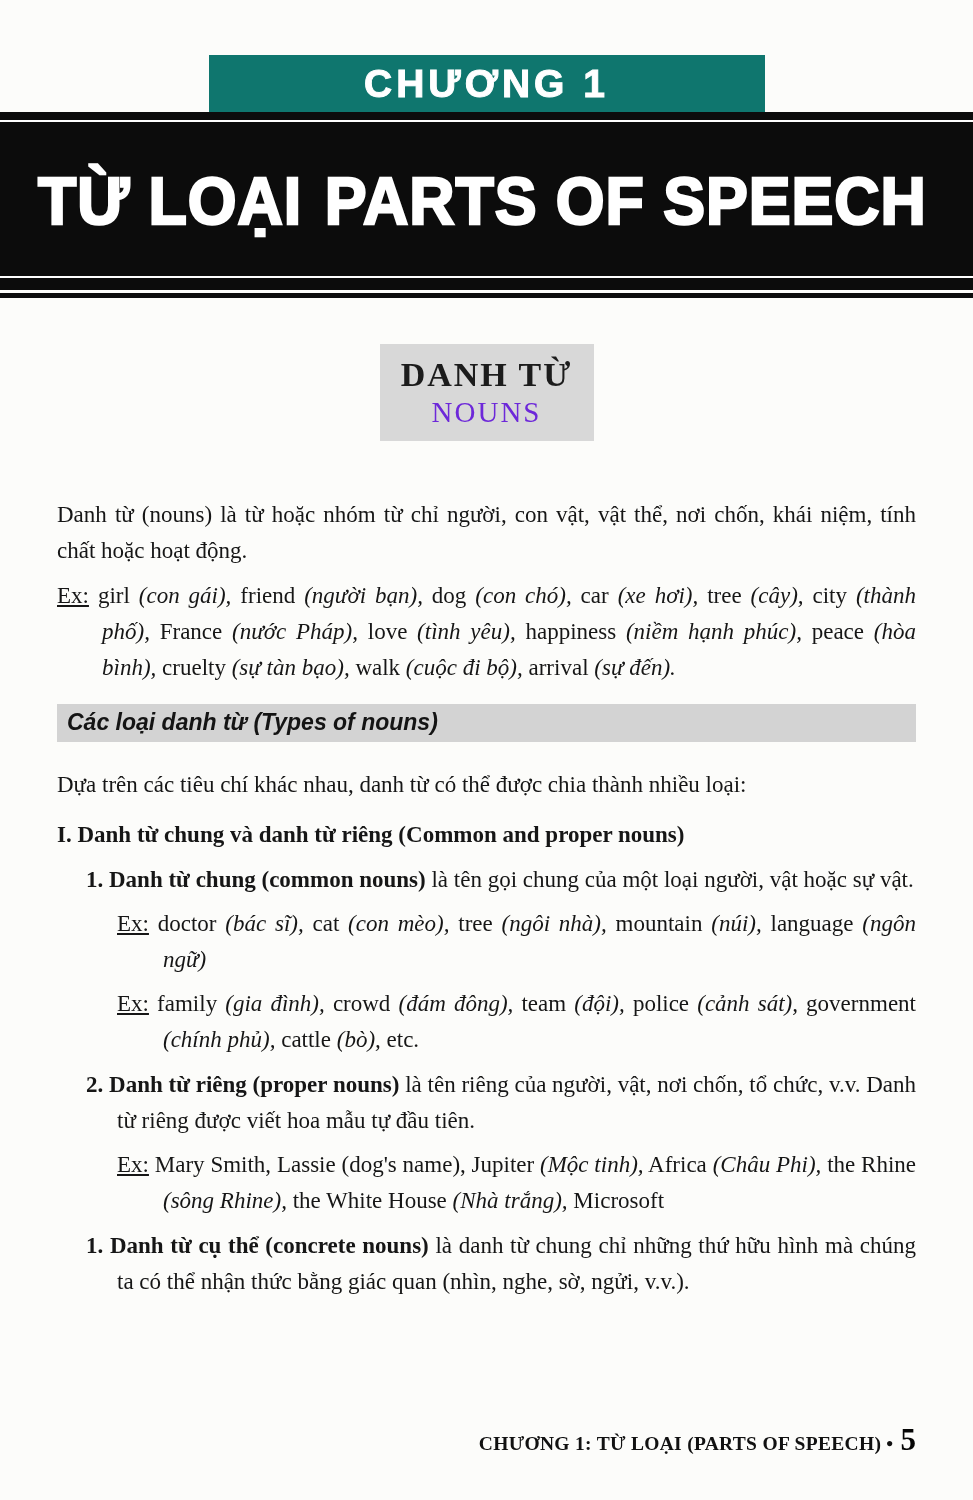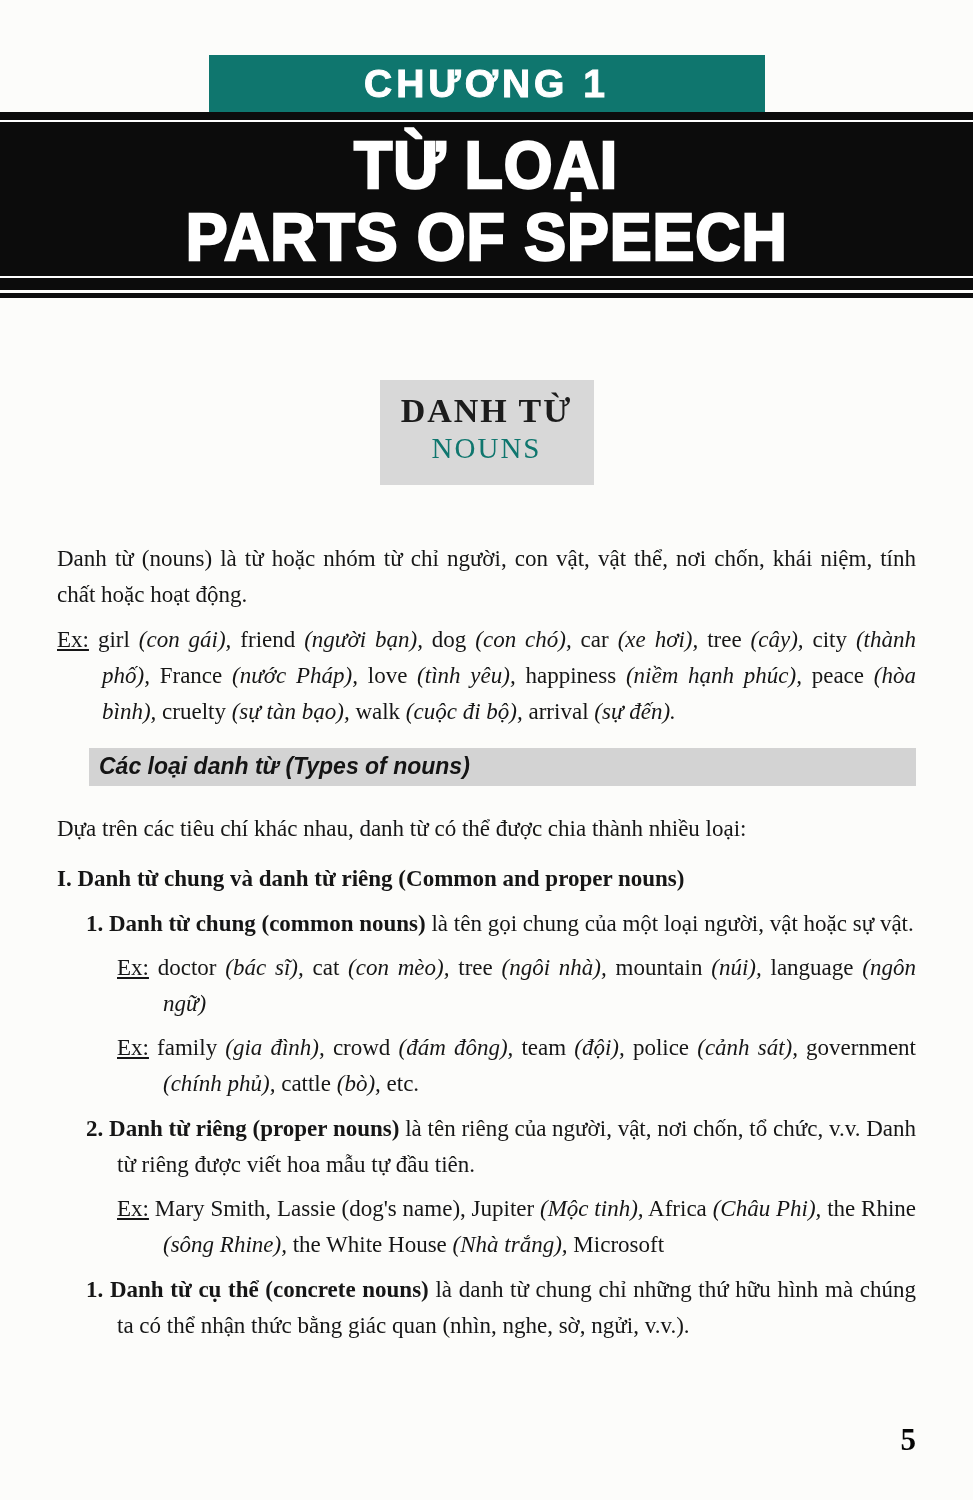--- a/index.html
+++ b/index.html
@@ -17,50 +17,50 @@
   .chapter-band {
     width:556px; height:57px; margin:55px auto 0;
     background:#0f766e; display:flex; align-items:center; justify-content:center;
   }
   .chapter-band span {
     color:#fff; font-family:"Liberation Sans", sans-serif; font-weight:bold;
     font-size:39px; letter-spacing:4px; -webkit-text-stroke:1px #fff;
   }
   .title-banner {
     position:relative; width:973px; height:178px; background:#0c0c0c;
-    display:flex; flex-direction:column; align-items:center; justify-content:center;
+    display:flex; flex-direction:row; align-items:center; justify-content:center;
   }
   .rule { position:absolute; left:0; right:0; height:2px; background:#fff; }
   .rule.top { top:8px; }
   .rule.bottom { bottom:12px; }
   .title-line {
     color:#fff; font-family:"Liberation Sans", sans-serif; font-weight:bold;
     font-size:66px; line-height:72px; letter-spacing:1px;
     transform:scale(0.95,1.02); -webkit-text-stroke:2.5px #fff;
     white-space:nowrap;
   }
   .sub-rule { width:973px; height:5px; background:#0c0c0c; margin-top:3px; }
 
   
   .nouns-box {
-    width:214px; margin:82px auto 0; padding:12px 0 20px;
+    width:214px; margin:46px auto 0; padding:12px 0 12px;
     background:#d8d8d8; text-align:center;
   }
   .nouns-box .vi { font-size:34px; font-weight:bold; letter-spacing:2px; color:#1c1c1c; }
-  .nouns-box .en { font-size:29px; letter-spacing:2px; margin-top:2px; color:#0f766e; }
+  .nouns-box .en { font-size:29px; letter-spacing:2px; margin-top:2px; color:#6d28d9; }
 
   
   .content { margin:0 57px; }
   .content p { font-size:23px; line-height:36px; text-align:justify; }
   .intro   { margin-top:56px; }
   .ex      { margin-top:9px; padding-left:45px; text-indent:-45px; }
   .types-bar {
     margin-top:18px; background:#d3d3d3; padding:5px 10px 6px;
     font-family:"Liberation Sans", sans-serif; font-weight:bold; font-style:italic;
-    font-size:23px; color:#141414;margin-left:32px;
+    font-size:23px; color:#141414;
   }
   .lead    { margin-top:25px; }
   .h-roman { margin-top:14px; font-weight:bold; }
   .item    { margin-top:9px;  padding-left:60px; text-indent:-31px; }
   .ex-sub  { margin-top:8px;  margin-left:60px; padding-left:46px; text-indent:-46px; }
   .para-sub{ margin-top:8px;  margin-left:60px; }
 
   
   .footer {
     position:absolute; right:57px; bottom:42px;
@@ -107,16 +107,17 @@
     <p class="ex-sub"><span class="un">Ex:</span><span> family </span><span class="it">(gia đình),</span><span> crowd </span><span class="it">(đám đông),</span><span> team </span><span class="it">(đội),</span><span> police </span><span class="it">(cảnh sát),</span><span> government </span><span class="it">(chính phủ),</span><span> cattle </span><span class="it">(bò),</span><span> etc.</span></p>
 
     <p class="item"><span class="bd">2. Danh từ riêng (proper nouns)</span><span> là tên riêng của người, vật, nơi chốn, tổ chức, v.v. Danh từ riêng được viết hoa mẫu tự đầu tiên.</span></p>
     <p class="ex-sub"><span class="un">Ex:</span><span> Mary Smith, Lassie (dog's name), Jupiter </span><span class="it">(Mộc tinh),</span><span> Africa </span><span class="it">(Châu Phi),</span><span> the Rhine </span><span class="it">(sông Rhine),</span><span> the White House </span><span class="it">(Nhà trắng),</span><span> Microsoft</span></p>
 
 
     <p class="item"><span class="bd">1. Danh từ cụ thể (concrete nouns)</span><span> là danh từ chung chỉ những thứ hữu hình mà chúng ta có thể nhận thức bằng giác quan (nhìn, nghe, sờ, ngửi, v.v.).</span></p>
   </div>
 
   <div class="footer">
+    <span class="f-label">CHƯƠNG 1: TỪ LOẠI (PARTS OF SPEECH) •</span>
     <span class="f-page">5</span>
   </div>
 
 </div>
 
 </body></html>

